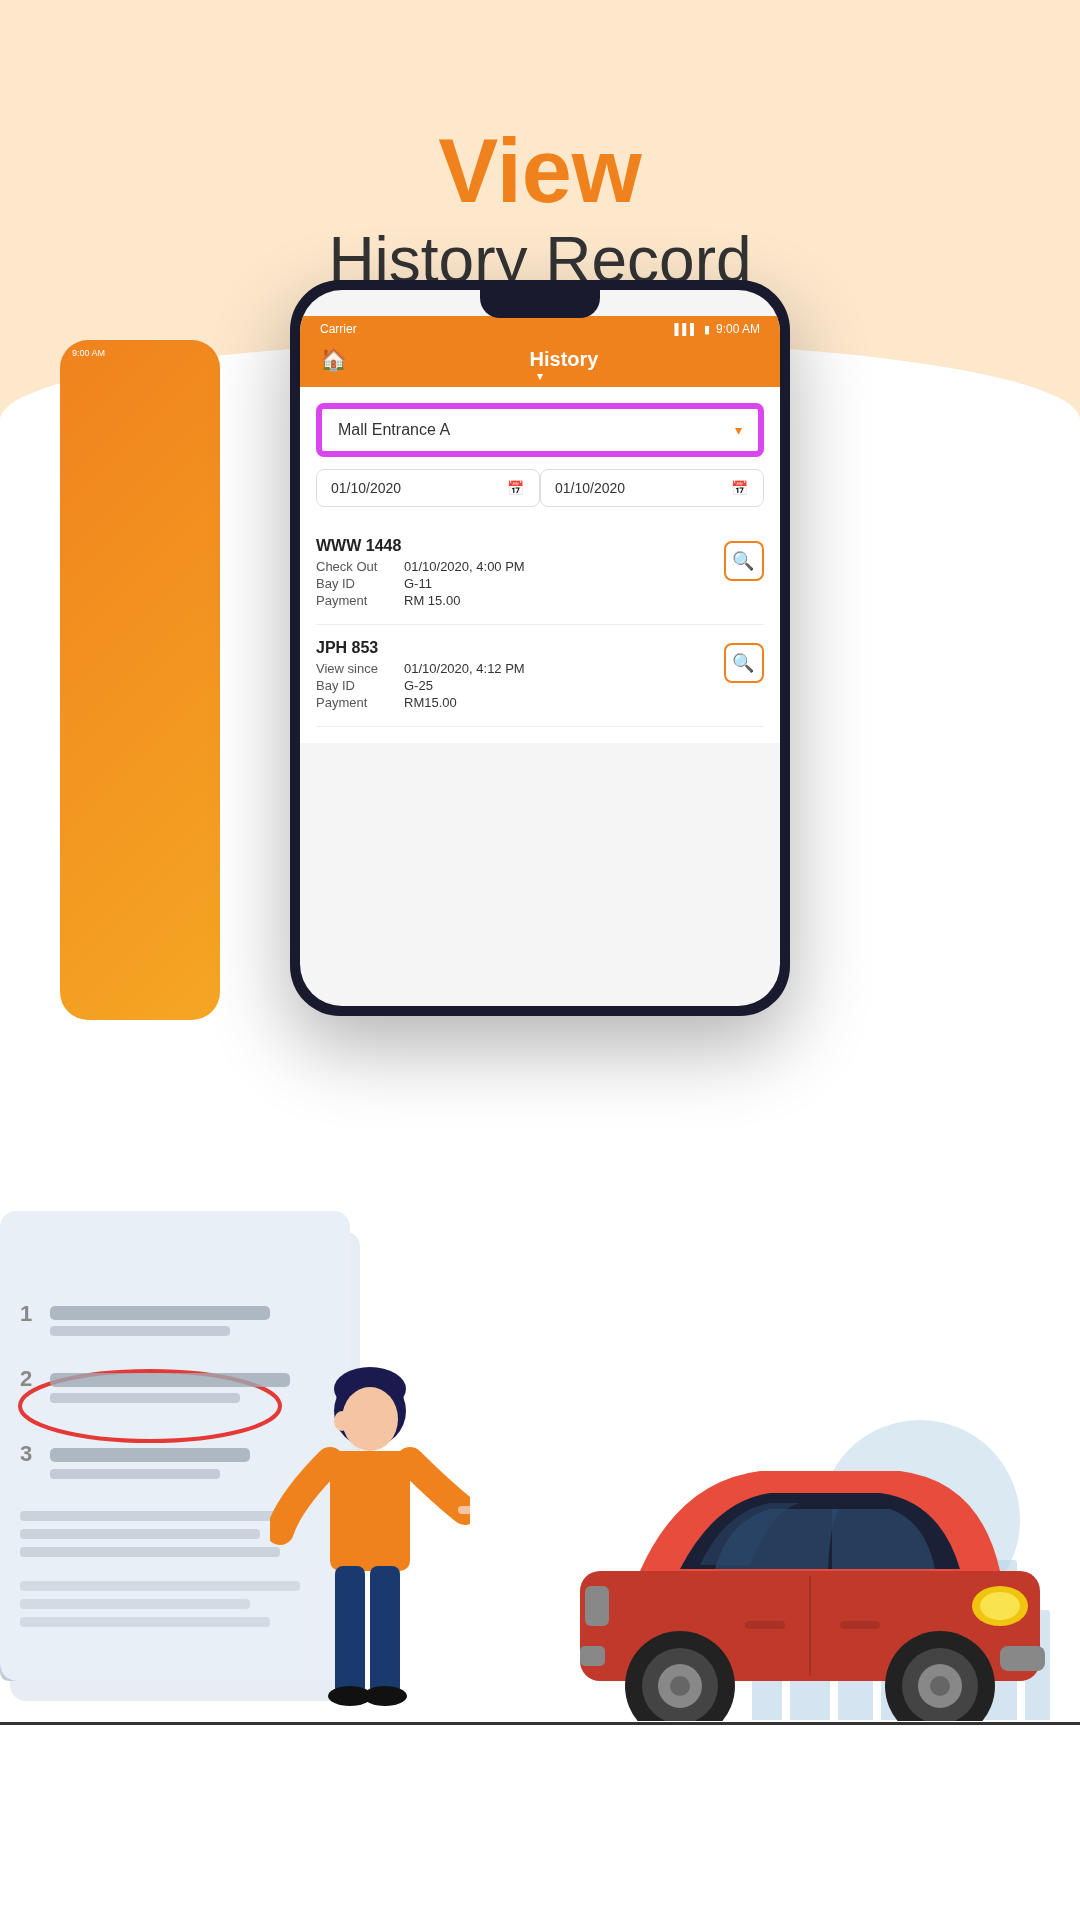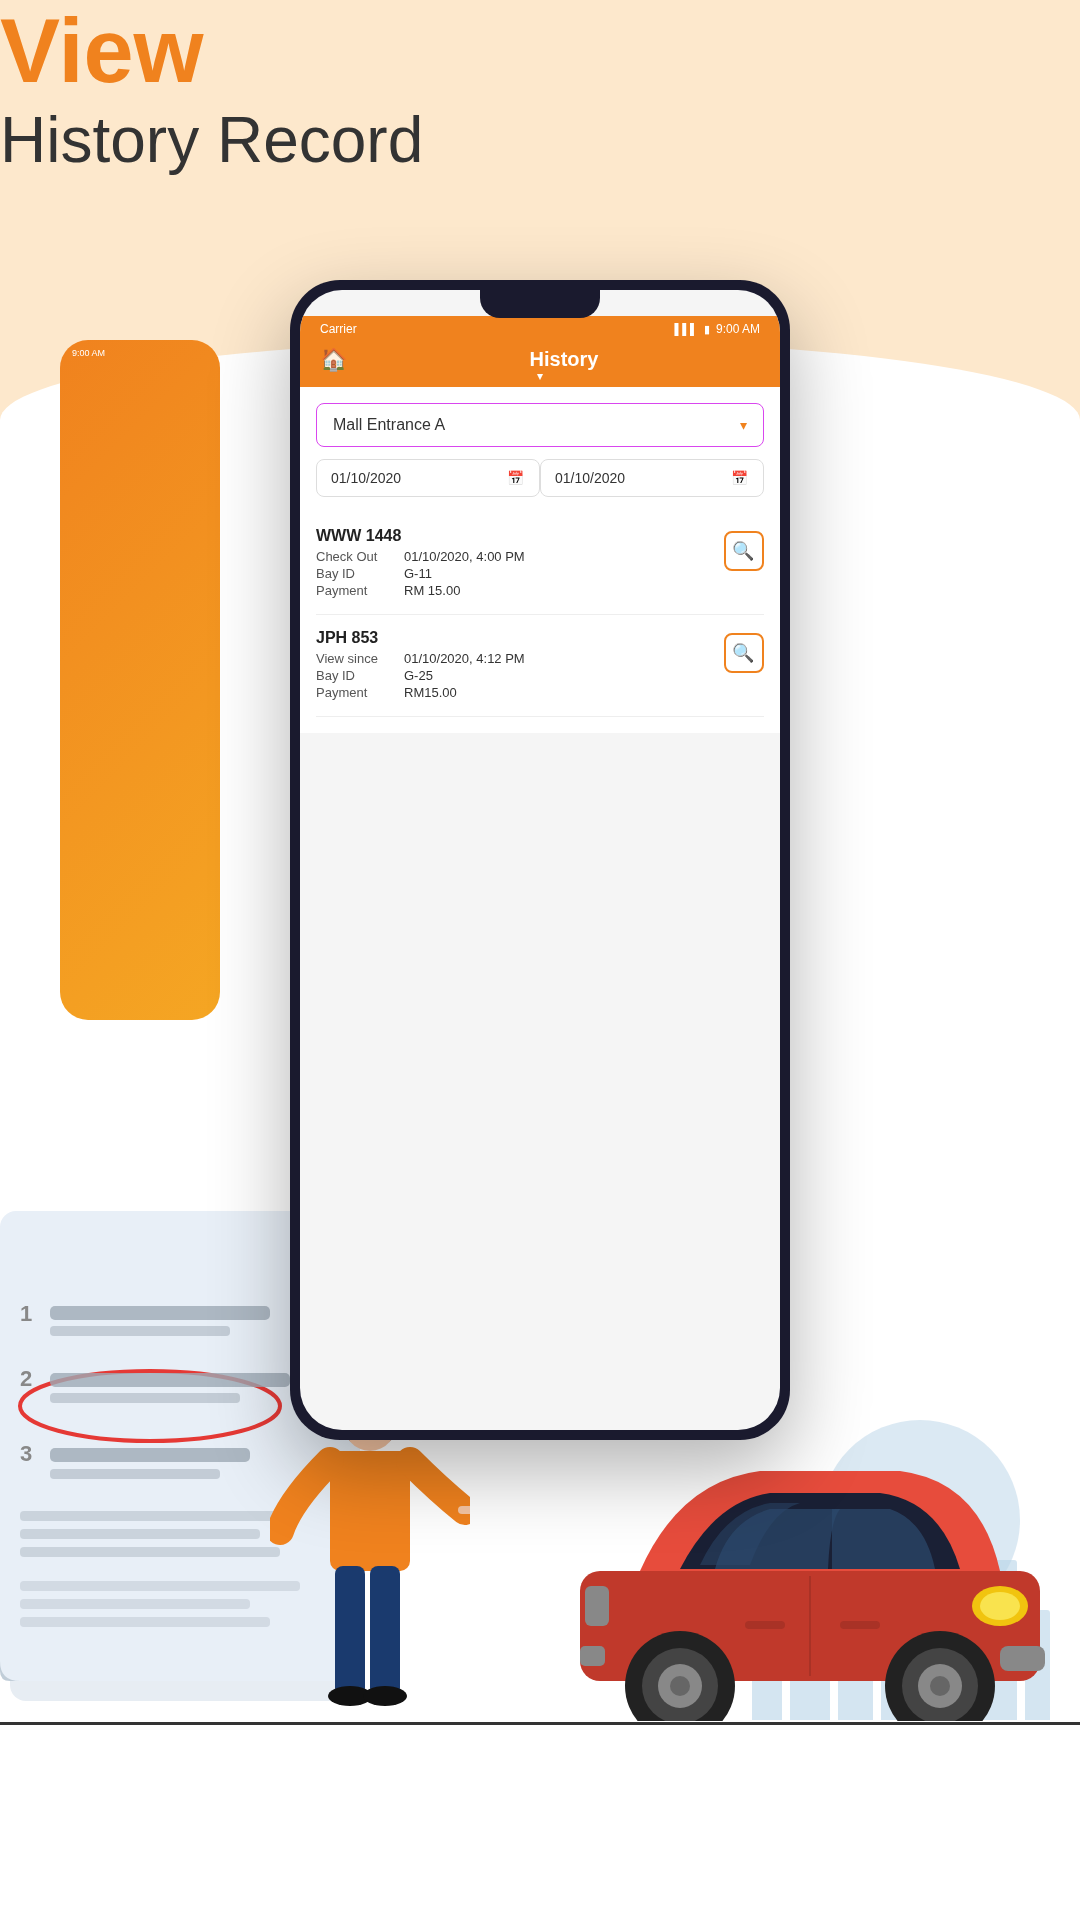--- a/index.html
+++ b/index.html
@@ -27,20 +27,22 @@
       position: absolute;
       bottom: -80px;
       left: 0;
       width: 100%;
       height: 160px;
       background: #fff;
       border-radius: 50% 50% 0 0 / 80px 80px 0 0;
     }
 
     .hero-text {
+      text-align: center;
+      padding-top: 120px;
       position: relative;
       z-index: 2;
     }
 
     .hero-view {
       font-size: 90px;
       font-weight: 800;
       color: #f0821e;
       display: block;
     }
@@ -89,21 +91,21 @@
       justify-content: space-between;
       align-items: center;
       padding: 8px 12px;
       font-size: 11px;
       color: white;
     }
 
     
     .phone-main {
       width: 500px;
-      height: 1160px;
+      height: 736px;
       background: #1a1a2e;
       border-radius: 50px;
       padding: 10px;
       position: relative;
       z-index: 10;
       box-shadow: 0 30px 80px rgba(0,0,0,0.3);
     }
 
     .phone-screen {
       width: 100%;
@@ -178,21 +180,21 @@
 
     
     .app-content {
       background: #fff;
       flex: 1;
       padding: 16px;
     }
 
     
     .dropdown-field {
-      border: 1px solid #d946ef;
+      border: 6px solid #d946ef;
       border-radius: 8px;
       padding: 12px 16px;
       display: flex;
       align-items: center;
       justify-content: space-between;
       background: #fff;
       margin-bottom: 12px;
       font-size: 16px;
       color: #333;
     }

